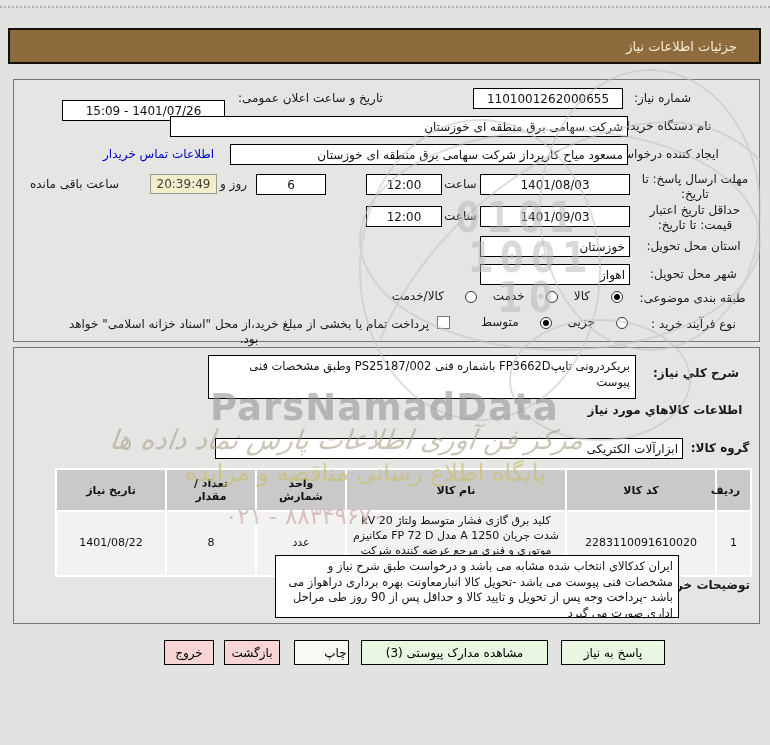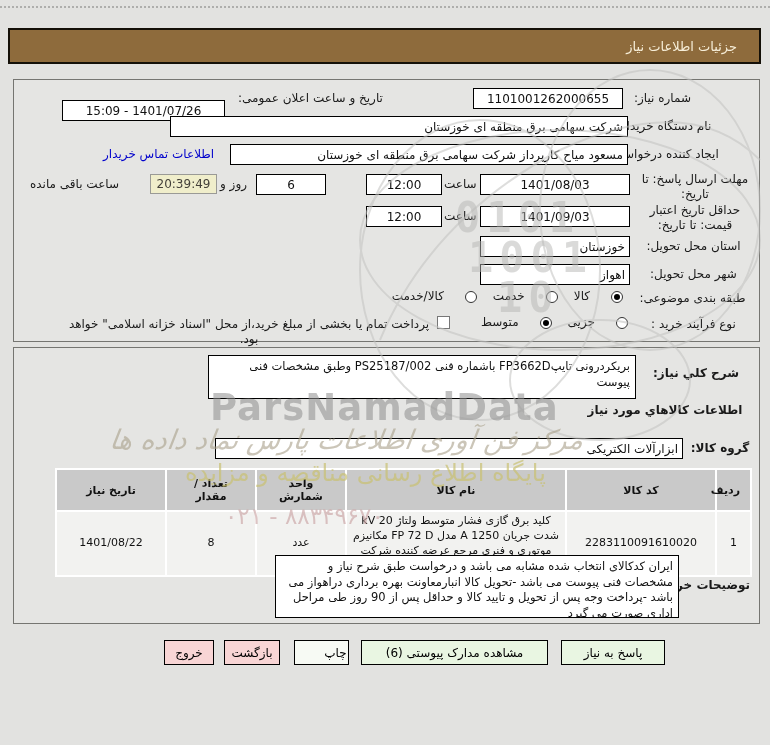--- a/index.html
+++ b/index.html
@@ -197,21 +197,21 @@
       <td>8</td>
       <td>1401/08/22</td>
     </tr>
   </tbody>
 </table>
 
 <div class="abs lbl b ralign" style="left:643px;top:578px;width:113px;">توضیحات خریدار:</div>
 <div class="abs bigbox" style="left:230px;top:555px;width:404px;height:63px;margin-left:45px;">ایران کدکالای انتخاب شده مشابه می باشد و درخواست طبق شرح نیاز و مشخصات فنی پیوست می باشد -تحویل کالا انبارمعاونت بهره برداری دراهواز می باشد -پرداخت وجه پس از تحویل و تایید کالا و حداقل پس از 90 روز طی مراحل اداری صورت می گیرد</div>
 
 <button class="btn green" style="left:537px;top:640px;width:104px;">پاسخ به نیاز</button>
-<button class="btn green" style="left:337px;top:640px;width:187px;">مشاهده مدارک پیوستی (6)</button>
+<button class="btn green" style="left:337px;top:640px;width:187px;">مشاهده مدارک پیوستی (3)</button>
 <button class="btn white" style="left:270px;top:640px;width:55px;padding-left:28px;">چاپ</button>
 <button class="btn pink" style="left:200px;top:640px;width:56px;">بازگشت</button>
 <button class="btn pink" style="left:140px;top:640px;width:50px;">خروج</button>
 
 <svg class="abs wm wm-svg" width="770" height="745">
   <g fill="none" stroke="#c3c3c1" stroke-width="2" opacity="0.55">
     <ellipse cx="560" cy="240" rx="200" ry="110"></ellipse>
     <ellipse cx="480" cy="270" rx="120" ry="150"></ellipse>
     <ellipse cx="650" cy="210" rx="110" ry="140"></ellipse>
     <ellipse cx="600" cy="380" rx="90" ry="60"></ellipse>

